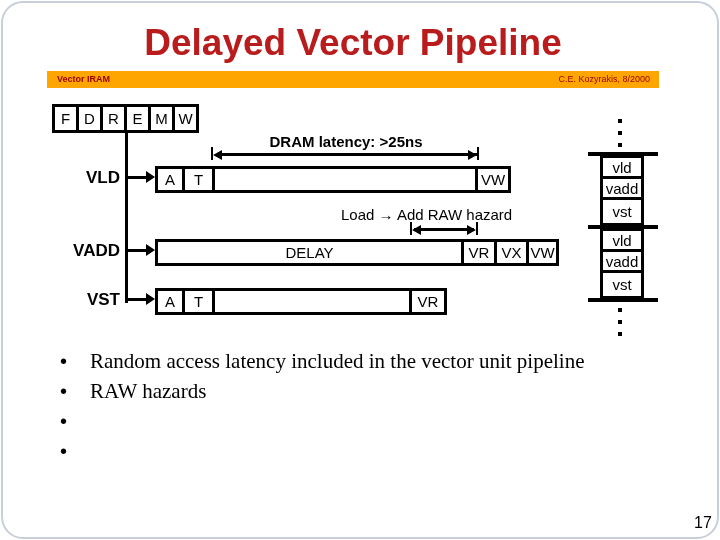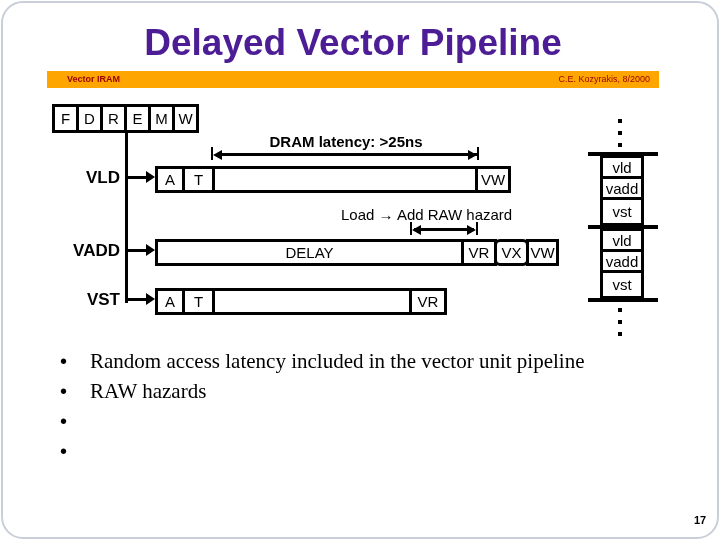--- a/index.html
+++ b/index.html
@@ -6,28 +6,28 @@
   body{
     width:720px;height:540px;position:relative;overflow:hidden;
     background:#ffffff;font-family:"Liberation Sans",sans-serif;color:#000;
   }
   .frame{
     position:absolute;left:1px;top:1px;right:1px;bottom:1px;
     border:2px solid #c9cfd8;border-radius:22px;pointer-events:none;
   }
   .title{
     position:absolute;left:0;top:22px;width:706px;text-align:center;
-    font-size:37px;font-weight:bold;color:#4c1d95;letter-spacing:0px;
+    font-size:37px;font-weight:bold;color:#b91c1c;letter-spacing:0px;
   }
   .hbar{
     position:absolute;left:47px;top:71px;width:612px;height:17px;
     background:#FFA500;
   }
   .hbar .hleft{
-    position:absolute;left:20px;top:0;line-height:17px;
+    position:absolute;left:10px;top:0;line-height:17px;
     font-size:9px;font-weight:bold;color:#990000;
   }
   .hbar .hright{
     position:absolute;right:9px;top:0;line-height:17px;
     font-size:9px;font-weight:normal;color:#990000;
   }
   .stages{position:absolute;left:52px;top:104px;display:flex;}
   .stagebox{
     width:27px;height:29px;border:3px solid #000;box-sizing:border-box;
     margin-left:-3px;background:#fff;display:flex;align-items:center;
@@ -65,21 +65,21 @@
     justify-content:center;font-size:15px;
   }
   .qbar{position:absolute;left:588px;width:70px;height:4px;background:#000;}
   .qdot{position:absolute;left:618px;width:4px;height:4px;background:#000;}
   .bullets{position:absolute;left:52px;top:347px;width:640px;}
   .bitem{display:flex;margin-bottom:1px;}
   .bdot{width:30px;font-size:20px;line-height:29px;padding-left:8px;
     font-family:"Liberation Sans",sans-serif;}
   .btext{font-family:Liberation Serif, serif;font-size:21px;line-height:29px;
     white-space:nowrap;}
-  .pagenum{position:absolute;left:694px;top:514px;font-size:11px;font-weight:bold;}
+  .pagenum{position:absolute;left:694px;top:514px;font-size:16px;font-weight:normal;}
 </style>
 </head>
 <body>
 
 <div class="frame"></div>
 
 <div class="title">Delayed Vector Pipeline</div>
 
 <div class="hbar">
   <span class="hleft">Vector IRAM</span>
@@ -122,21 +122,21 @@
 <div class="hline" style="left:414px;top:228px;width:60px;"></div>
 <div class="tri-l" style="left:412px;top:225px;"></div>
 <div class="tri-rr" style="left:467px;top:225px;"></div>
 <div class="tick" style="left:410px;top:222px;"></div>
 <div class="tick" style="left:476px;top:222px;"></div>
 
 <div class="rowlabel" style="top:241px;">VADD</div>
 <div class="prow" style="left:155px;top:239px;">
   <div class="pcell" style="width:309px;">DELAY</div>
   <div class="pcell" style="width:36px;">VR</div>
-  <div class="pcell" style="width:35px;border-radius:6px;">VX</div>
+  <div class="pcell" style="width:35px;">VX</div>
   <div class="pcell" style="width:33px;">VW</div>
 </div>
 
 <div class="rowlabel" style="top:290px;">VST</div>
 <div class="prow" style="left:155px;top:288px;">
   <div class="pcell" style="width:30px;">A</div>
   <div class="pcell" style="width:33px;">T</div>
   <div class="pcell" style="width:200px;"></div>
   <div class="pcell" style="width:38px;">VR</div>
 </div>

